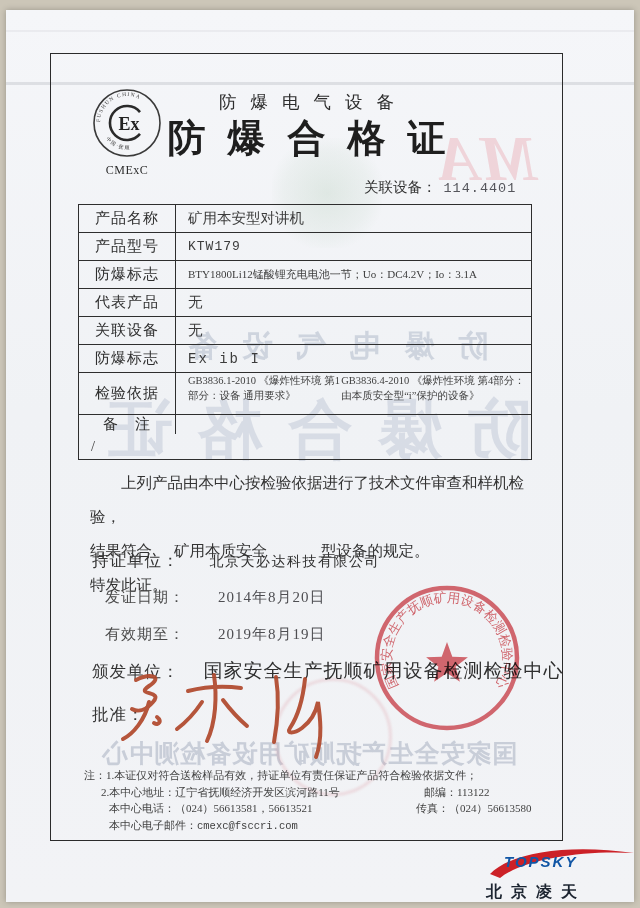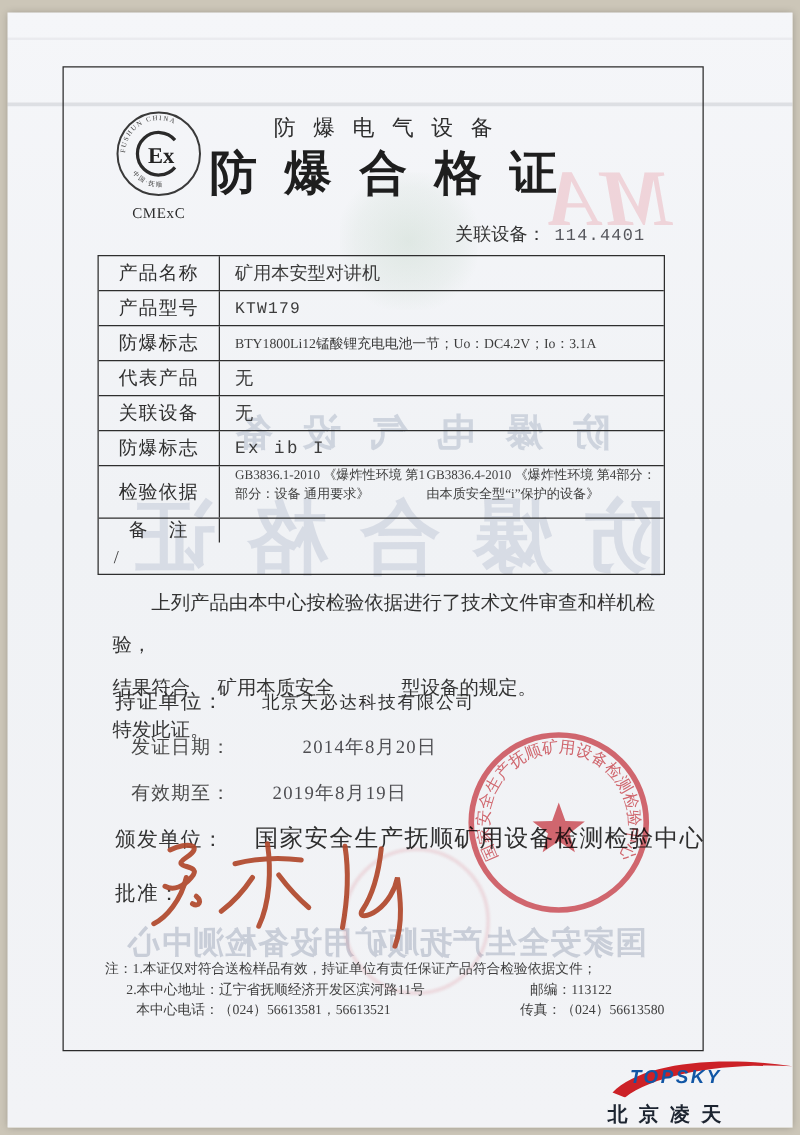--- a/index.html
+++ b/index.html
@@ -65,21 +65,21 @@
     line-height:34px; color:#333; }
   .statement .l1 { text-indent:2em; }
   .statement .l2 { display:flex; }
   .statement .l2 .t { margin-left:22px; } .statement .l2 .s { margin-left:54px; }
 
   
   .field { position:absolute; display:flex; align-items:baseline; white-space:nowrap; }
   .f-label { font-size:16.5px; color:#333; letter-spacing:1px; }
   .f-label-sm { font-size:15px; color:#4a4a4a; letter-spacing:1px; }
   .f-holder { left:86px; top:540px; } .f-holder .f-val { margin-left:30px; font-size:14px; letter-spacing:1.5px; color:#2e2e2e; }
-  .f-issue  { left:99px; top:578px;gap:24px; } .f-issue .f-val { margin-left:33px; font-size:15px; color:#4e4e52; letter-spacing:1px; }
+  .f-issue  { left:99px; top:578px; } .f-issue .f-val { margin-left:33px; font-size:15px; color:#4e4e52; letter-spacing:1px; }
   .f-valid  { left:99px; top:615px; } .f-valid .f-val { margin-left:33px; font-size:15px; color:#4e4e52; letter-spacing:1px; }
   .f-issuer { left:86px; top:648px; } .f-issuer .f-val { margin-left:24px; font-size:19px; letter-spacing:1px; color:#2e2e2e; }
   .f-approve { left:86px; top:694px; } 
 
   .signature { position:absolute; left:112px; top:658px; width:240px; height:95px; opacity:.92; }
 
   
   .stamp { position:absolute; left:361px; top:568px; width:160px; height:160px;
     color:#d4464e; opacity:.80; mix-blend-mode:multiply; }
 
@@ -236,20 +236,23 @@
       <span>注：</span><span>1.本证仅对符合送检样品有效，持证单位有责任保证产品符合检验依据文件；</span>
     </div>
     <div class="row">
       <span class="ind1">2.本中心地址：辽宁省抚顺经济开发区滨河路11号</span>
       <span class="right2">邮编：113122</span>
     </div>
     <div class="row">
       <span class="ind2">本中心电话：（024）56613581，56613521</span>
       <span class="right3">传真：（024）56613580</span>
     </div>
+    <div class="row">
+      <span class="ind2">本中心电子邮件：</span><span class="mono">cmexc@fsccri.com</span>
+    </div>
   </div>
 
   <div class="topsky">
     <svg class="swoosh" width="152" height="32" viewBox="0 0 152 32">
       <path d="M6,28 C28,5 88,-2 150,7 C98,4 40,13 16,32 Z" fill="#cc2127"></path>
     </svg>
     <div class="brand">TOPSKY</div>
     <div class="brand-cn">北京凌天</div>
   </div>
 

